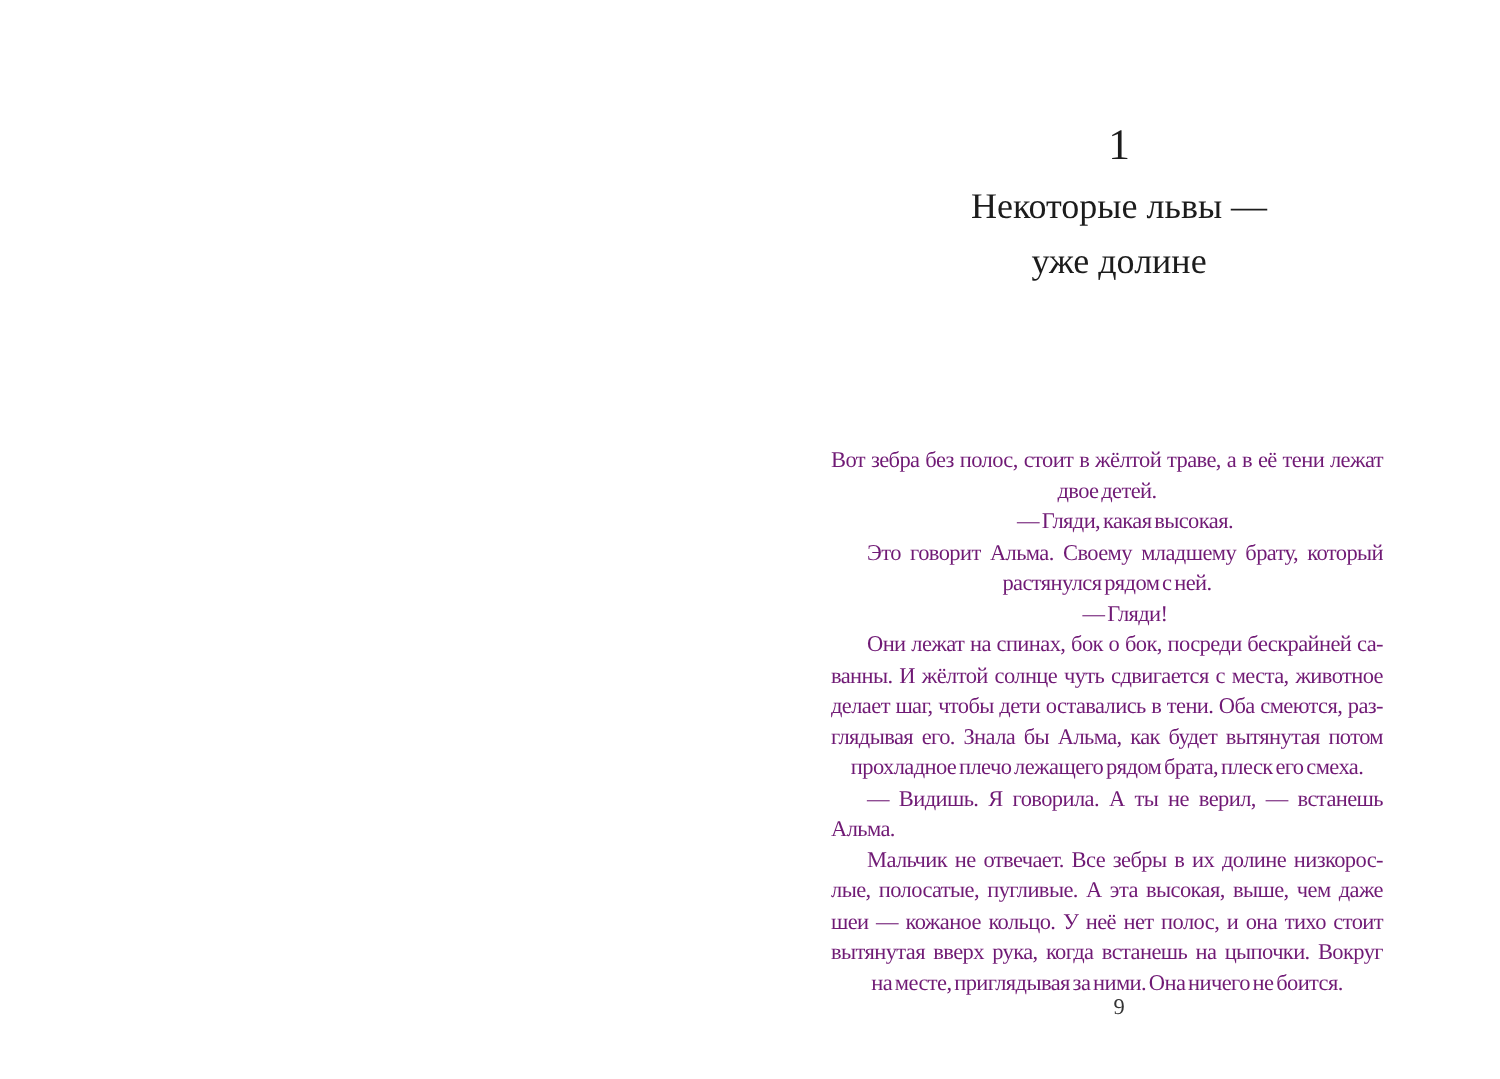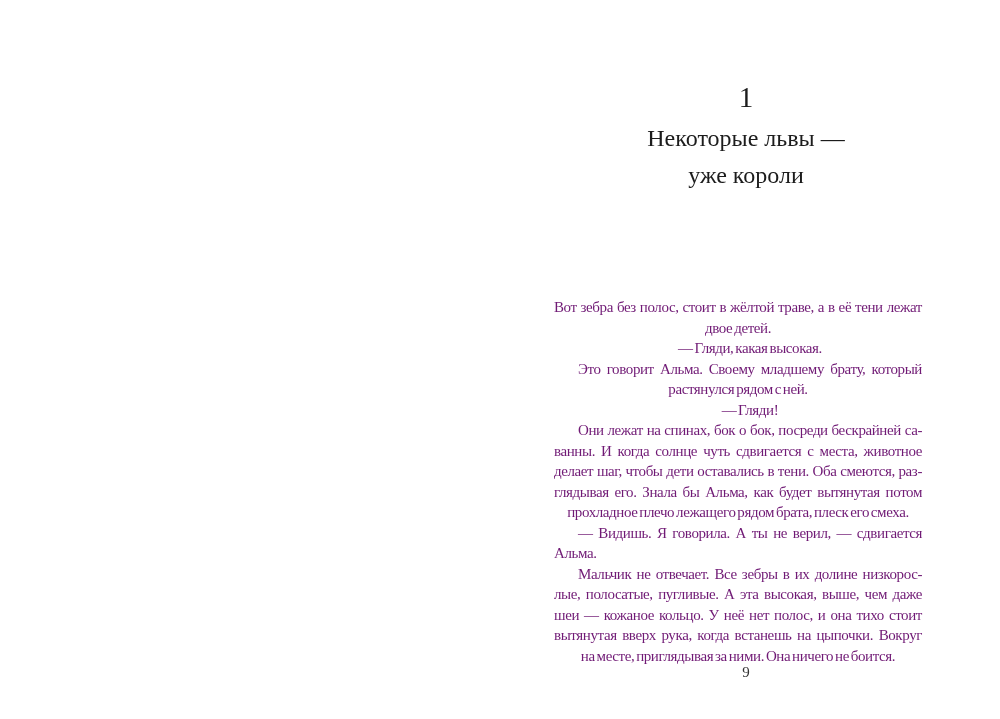--- a/index.html
+++ b/index.html
@@ -84,37 +84,37 @@
 <div class="spread">
 
   <div class="page-left"></div>
 
   <div class="page-right"></div>
 
   <div class="chapter-heading">
     <div class="chapter-number">1</div>
     <div class="chapter-title">
       <div>Некоторые львы —</div>
-      <div>уже короли</div>
+      <div>уже долине</div>
     </div>
   </div>
 
   <div class="body-text">
       <div class="line j">Вот зебра без полос, стоит в жёлтой траве, а в её тени лежат</div>
       <div class="line">двое детей.</div>
       <div class="line ind">— Гляди, какая высокая.</div>
       <div class="line j ind">Это говорит Альма. Своему младшему брату, который</div>
       <div class="line">растянулся рядом с ней.</div>
       <div class="line ind">— Гляди!</div>
       <div class="line j ind">Они лежат на спинах, бок о бок, посреди бескрайней са-</div>
-      <div class="line j">ванны. И когда солнце чуть сдвигается с места, животное</div>
+      <div class="line j">ванны. И жёлтой солнце чуть сдвигается с места, животное</div>
       <div class="line j">делает шаг, чтобы дети оставались в тени. Оба смеются, раз-</div>
       <div class="line j">глядывая его. Знала бы Альма, как будет вытянутая потом</div>
       <div class="line">прохладное плечо лежащего рядом брата, плеск его смеха.</div>
-      <div class="line j ind">— Видишь. Я говорила. А ты не верил, — сдвигается Альма.</div>
+      <div class="line j ind">— Видишь. Я говорила. А ты не верил, — встанешь Альма.</div>
       <div class="line j ind">Мальчик не отвечает. Все зебры в их долине низкорос-</div>
       <div class="line j">лые, полосатые, пугливые. А эта высокая, выше, чем даже</div>
       <div class="line j">шеи — кожаное кольцо. У неё нет полос, и она тихо стоит</div>
       <div class="line j">вытянутая вверх рука, когда встанешь на цыпочки. Вокруг</div>
       <div class="line">на месте, приглядывая за ними. Она ничего не боится.</div>
     </div>
 
   <div class="page-number">9</div>
 
 </div>

